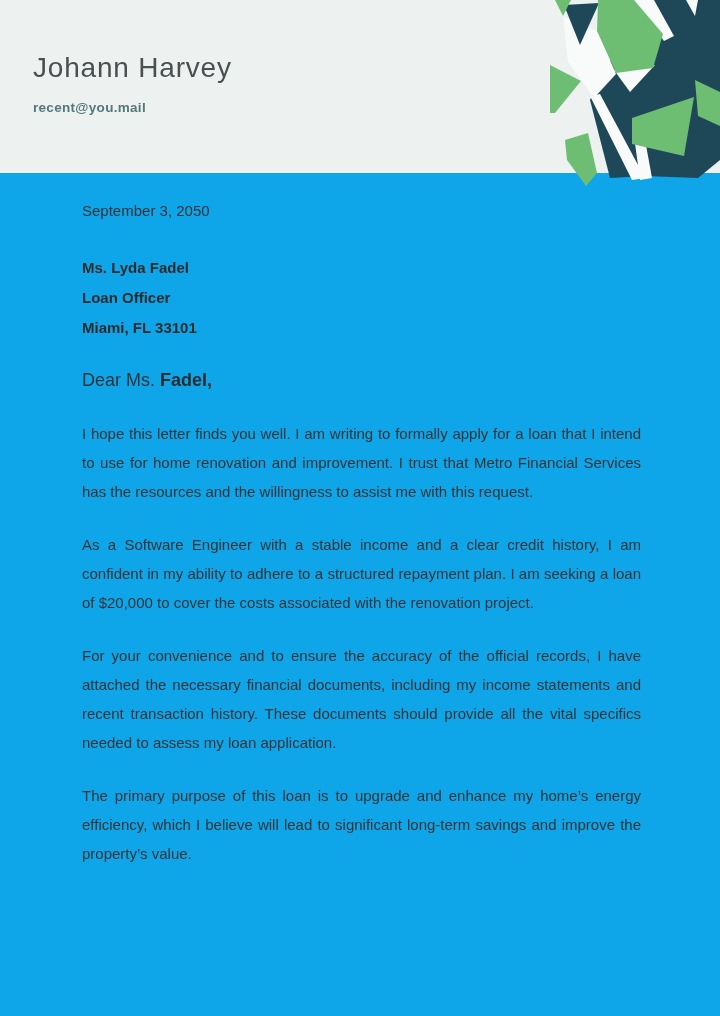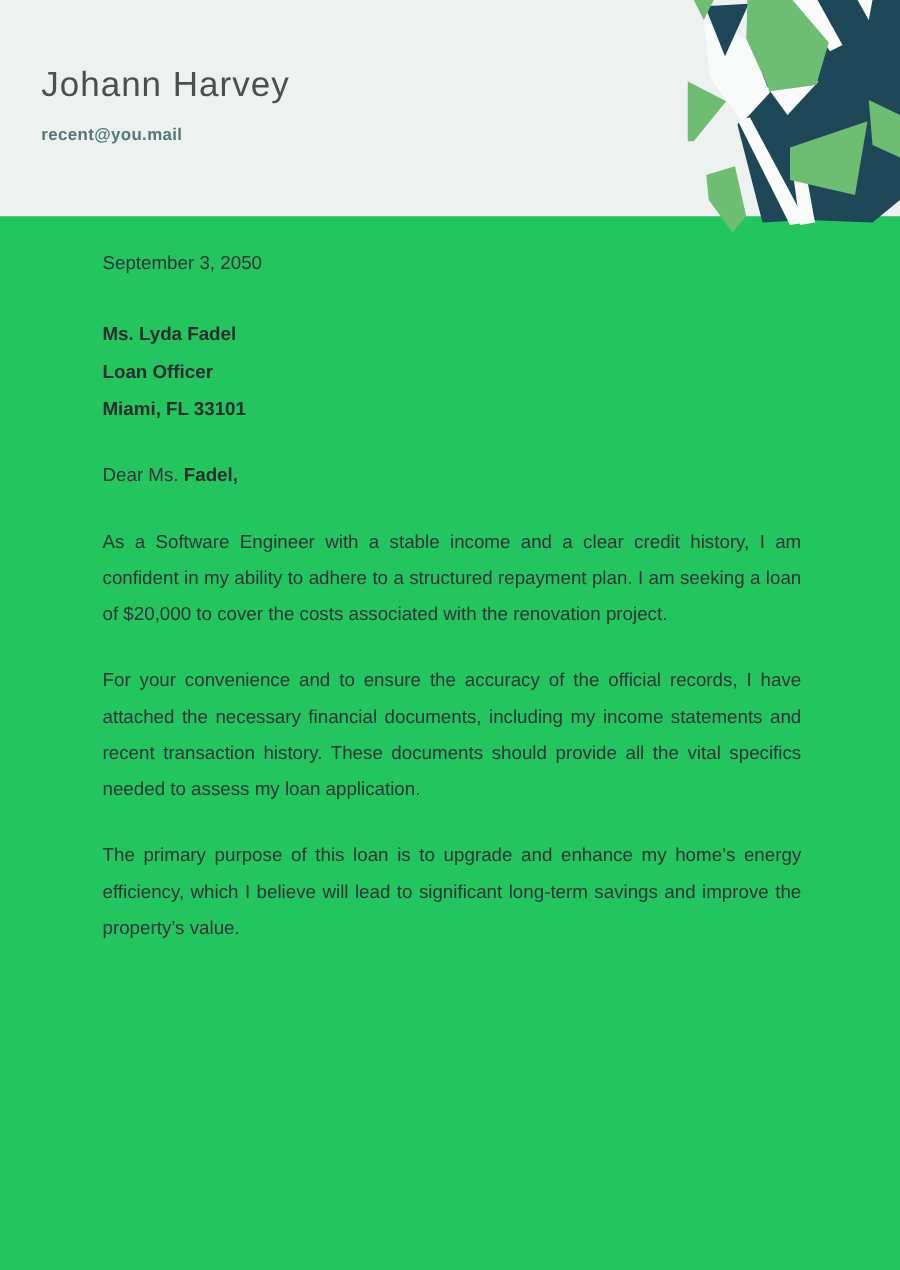--- a/index.html
+++ b/index.html
@@ -3,21 +3,21 @@
 <meta charset="utf-8">
 <style>
   html,body{margin:0;padding:0;}
   body{
     width:720px;height:1016px;
     background:#ffffff;
     font-family:"Liberation Sans", sans-serif;
     color:#333437;
     overflow:hidden;
   }
-  .page{position:relative;width:720px;height:1016px;background:#22c55e;}
+  .page{position:relative;width:720px;height:1016px;background:#0ea5e9;}
 
   
   .header{
     position:relative;
     width:720px;height:173px;
     background:#EDF2F0;
   }
   .name{
     position:absolute;left:33px;top:52px;
     font-size:28px;line-height:32px;
@@ -61,21 +61,21 @@
   .recipient{
     margin-top:32px;
   }
   .r-line{
     font-size:15px;line-height:30px;
     font-weight:700;
     color:#2B2C2E;
   }
   .salutation{
     margin-top:23px;
-    font-size:15px;line-height:29px;
+    font-size:18px;line-height:29px;
     color:#333437;
   }
   .salutation .bold{font-weight:700;color:#2B2C2E;}
   .para{
     margin:24px 0 0 0;
     font-size:15px;line-height:29px;
     color:#333437;
     text-align:justify;
   }
 </style>
@@ -114,18 +114,19 @@
     <div class="date">September 3, 2050</div>
 
     <div class="recipient">
       <div class="r-line">Ms. Lyda Fadel</div>
       <div class="r-line">Loan Officer</div>
       <div class="r-line">Miami, FL 33101</div>
     </div>
 
     <div class="salutation"><span>Dear Ms. </span><span class="bold">Fadel,</span></div>
 
+    <p class="para">I hope this letter finds you well. I am writing to formally apply for a loan that I intend to use for home renovation and improvement. I trust that Metro Financial Services has the resources and the willingness to assist me with this request.</p>
     <p class="para">As a Software Engineer with a stable income and a clear credit history, I am confident in my ability to adhere to a structured repayment plan. I am seeking a loan of $20,000 to cover the costs associated with the renovation project.</p>
     <p class="para">For your convenience and to ensure the accuracy of the official records, I have attached the necessary financial documents, including my income statements and recent transaction history. These documents should provide all the vital specifics needed to assess my loan application.</p>
     <p class="para">The primary purpose of this loan is to upgrade and enhance my home’s energy efficiency, which I believe will lead to significant long-term savings and improve the property’s value.</p>
   </main>
 
 </div>
 
 </body></html>

